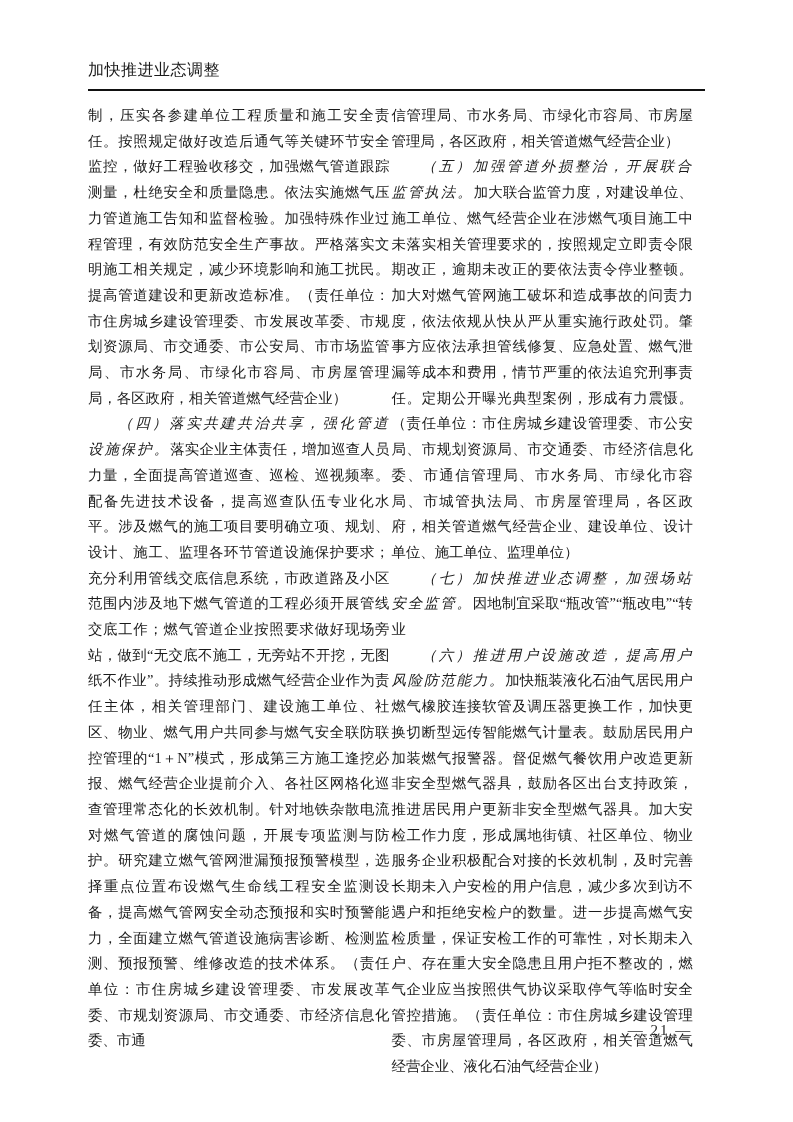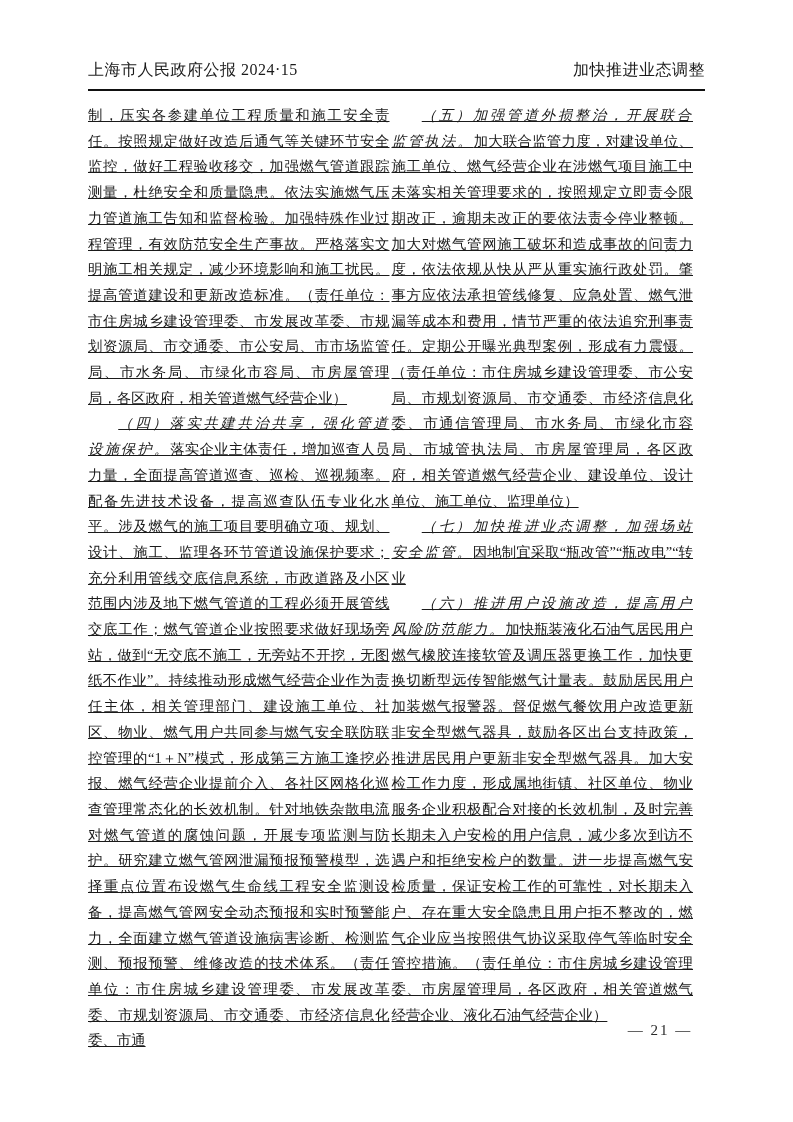--- a/index.html
+++ b/index.html
@@ -32,21 +32,20 @@
     height: 2px;
     background: #111111;
   }
   .content {
     position: absolute;
     top: 103px;
     left: 88px;
     width: 617px;
     display: flex;
     gap: 2px;
-    text-decoration: underline;
   }
   .col {
     width: 301.5px;
     font-size: 14.4px;
     line-height: 25.7px;
     text-align: justify;
     text-justify: inter-ideograph;
   }
   .col p {
     margin: 0;
@@ -66,31 +65,31 @@
     font-size: 15px;
     letter-spacing: 2px;
     color: #2a2a2a;
     white-space: nowrap;
   }
 </style>
 </head>
 <body>
 
 <div class="page-header">
-  <span>上海市人民政府公报 2024·15</span>
   <span>加快推进业态调整</span>
 </div>
 
 <div class="header-rule"></div>
 
 <div class="content">
   <div class="col">
     <p><span class="kai"></span><span>制，压实各参建单位工程质量和施工安全责任。按照规定做好改造后通气等关键环节安全监控，做好工程验收移交，加强燃气管道跟踪测量，杜绝安全和质量隐患。依法实施燃气压力管道施工告知和监督检验。加强特殊作业过程管理，有效防范安全生产事故。严格落实文明施工相关规定，减少环境影响和施工扰民。提高管道建设和更新改造标准。（责任单位：市住房城乡建设管理委、市发展改革委、市规划资源局、市交通委、市公安局、市市场监管局、市水务局、市绿化市容局、市房屋管理局，各区政府，相关管道燃气经营企业）</span></p>
     <p class="indent"><span class="kai">（四）落实共建共治共享，强化管道设施保护。</span><span>落实企业主体责任，增加巡查人员力量，全面提高管道巡查、巡检、巡视频率。配备先进技术设备，提高巡查队伍专业化水平。涉及燃气的施工项目要明确立项、规划、设计、施工、监理各环节管道设施保护要求；充分利用管线交底信息系统，市政道路及小区范围内涉及地下燃气管道的工程必须开展管线交底工作；燃气管道企业按照要求做好现场旁站，做到“无交底不施工，无旁站不开挖，无图纸不作业”。持续推动形成燃气经营企业作为责任主体，相关管理部门、建设施工单位、社区、物业、燃气用户共同参与燃气安全联防联控管理的“1＋N”模式，形成第三方施工逢挖必报、燃气经营企业提前介入、各社区网格化巡查管理常态化的长效机制。针对地铁杂散电流对燃气管道的腐蚀问题，开展专项监测与防护。研究建立燃气管网泄漏预报预警模型，选择重点位置布设燃气生命线工程安全监测设备，提高燃气管网安全动态预报和实时预警能力，全面建立燃气管道设施病害诊断、检测监测、预报预警、维修改造的技术体系。（责任单位：市住房城乡建设管理委、市发展改革委、市规划资源局、市交通委、市经济信息化委、市通</span></p>
   </div>
   <div class="col">
+    <p><span class="kai"></span><span>信管理局、市水务局、市绿化市容局、市房屋管理局，各区政府，相关管道燃气经营企业）</span></p>
     <p class="indent"><span class="kai">（五）加强管道外损整治，开展联合监管执法。</span><span>加大联合监管力度，对建设单位、施工单位、燃气经营企业在涉燃气项目施工中未落实相关管理要求的，按照规定立即责令限期改正，逾期未改正的要依法责令停业整顿。加大对燃气管网施工破坏和造成事故的问责力度，依法依规从快从严从重实施行政处罚。肇事方应依法承担管线修复、应急处置、燃气泄漏等成本和费用，情节严重的依法追究刑事责任。定期公开曝光典型案例，形成有力震慑。（责任单位：市住房城乡建设管理委、市公安局、市规划资源局、市交通委、市经济信息化委、市通信管理局、市水务局、市绿化市容局、市城管执法局、市房屋管理局，各区政府，相关管道燃气经营企业、建设单位、设计单位、施工单位、监理单位）</span></p>
     <p class="indent"><span class="kai">（七）加快推进业态调整，加强场站安全监管。</span><span>因地制宜采取“瓶改管”“瓶改电”“转业</span></p>
     <p class="indent"><span class="kai">（六）推进用户设施改造，提高用户风险防范能力。</span><span>加快瓶装液化石油气居民用户燃气橡胶连接软管及调压器更换工作，加快更换切断型远传智能燃气计量表。鼓励居民用户加装燃气报警器。督促燃气餐饮用户改造更新非安全型燃气器具，鼓励各区出台支持政策，推进居民用户更新非安全型燃气器具。加大安检工作力度，形成属地街镇、社区单位、物业服务企业积极配合对接的长效机制，及时完善长期未入户安检的用户信息，减少多次到访不遇户和拒绝安检户的数量。进一步提高燃气安检质量，保证安检工作的可靠性，对长期未入户、存在重大安全隐患且用户拒不整改的，燃气企业应当按照供气协议采取停气等临时安全管控措施。（责任单位：市住房城乡建设管理委、市房屋管理局，各区政府，相关管道燃气经营企业、液化石油气经营企业）</span></p>
   </div>
 </div>
 
 <div class="page-number">— 21 —</div>
 
 </body></html>

